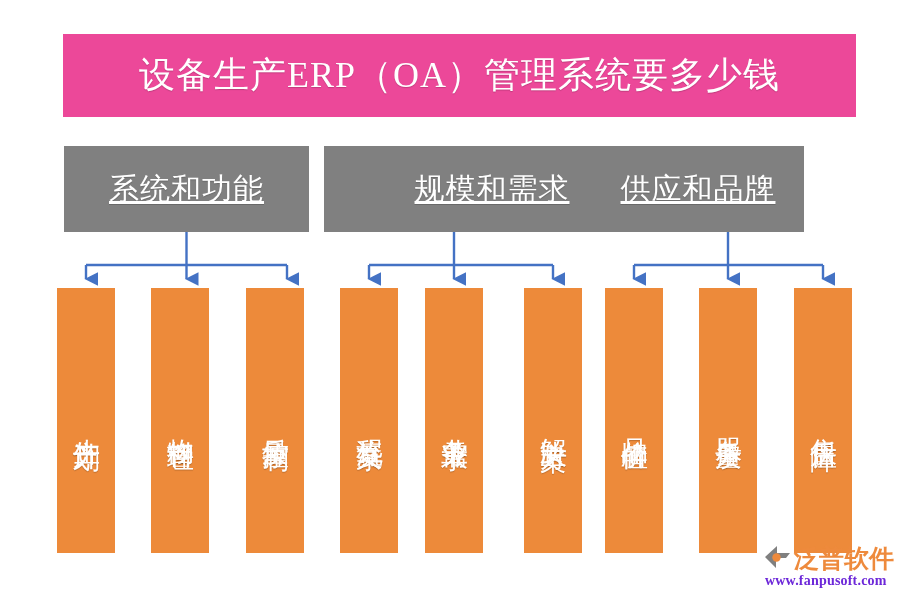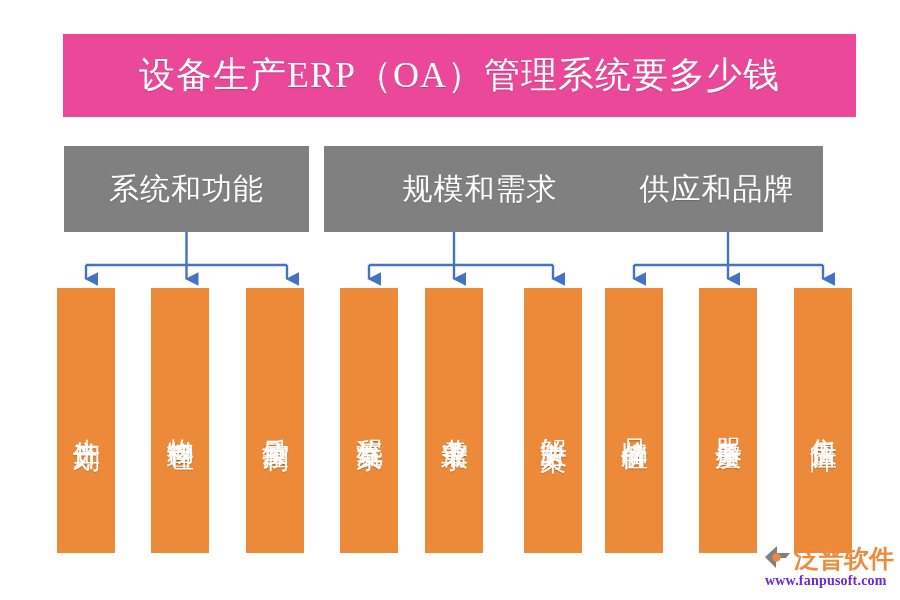--- a/index.html
+++ b/index.html
@@ -49,24 +49,25 @@
     display: flex;
     align-items: center;
     justify-content: center;
   }
   .cat-box .cat-text {
     color: #ffffff;
     font-size: 30px;
     letter-spacing: 1px;
     text-shadow: 0 1px 1px rgba(0,0,0,0.18);
     white-space: nowrap;
+    text-decoration: underline;
   }
   .cat-0 { left: 64px;  width: 245px; }
-  .cat-1 { left: 324px; width: 312px; }
-  .cat-2 { left: 611px; width: 212px; }
+  .cat-1 { left: 324px; width: 312px; padding-left: 12px; }
+  .cat-2 { left: 592px; width: 212px; }
 
   
   #connectors {
     position: absolute;
     left: 0;
     top: 0;
     width: 900px;
     height: 600px;
     pointer-events: none;
   }

